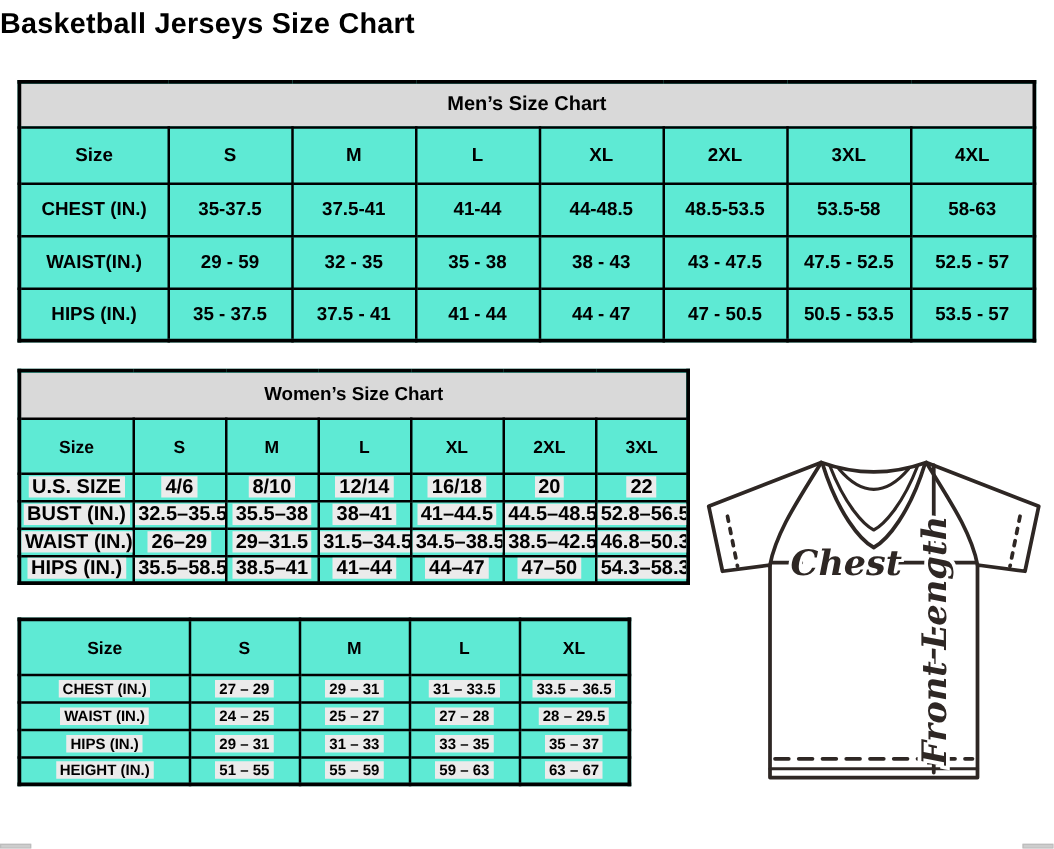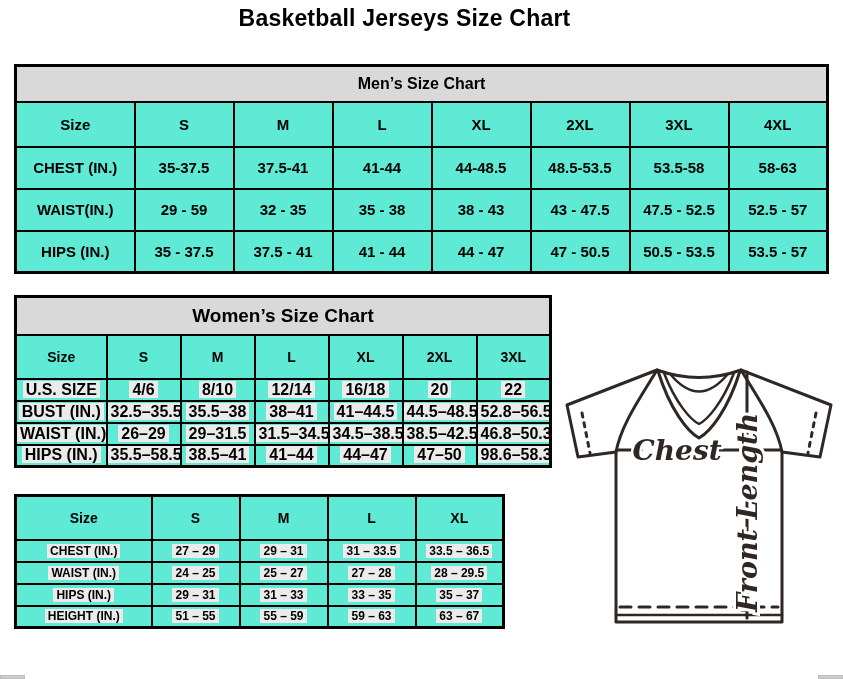--- a/index.html
+++ b/index.html
@@ -1,32 +1,32 @@
 <!DOCTYPE html>
 <html><head>
 <meta charset="utf-8">
 <style>
   html,body{margin:0;padding:0;background:#fff;}
   .page{position:relative;width:843px;height:679px;background:#fff;overflow:hidden;
         font-family:"Liberation Sans",sans-serif;color:#000;}
   .page-title{position:absolute;top:5px;left:0;width:843px;padding-right:34px;box-sizing:border-box;
-        text-align:center;font-size:23px;font-weight:bold;letter-spacing:0.2px;}
+        font-size:23px;font-weight:bold;letter-spacing:0.2px;}
   table.size-table{position:absolute;border-collapse:collapse;table-layout:fixed;
         border:3px solid #000;background:#5eead4;}
   table.size-table td{border:2px solid #000;text-align:center;vertical-align:middle;
         font-weight:bold;padding:0;overflow:hidden;white-space:nowrap;}
   tr.chart-header td{background:#d9d9d9;}
   
   #mens{left:14px;top:64px;width:815px;}
   #mens tr.chart-header{height:36px;} #mens tr.chart-header td{font-size:16px;}
   #mens tr.r-size{height:45px;} #mens tr.r-data{height:42px;}
   #mens td{font-size:15px;}
   
   #womens{left:14px;top:295px;width:538px;}
-  #womens tr.chart-header{height:38px;} #womens tr.chart-header td{font-size:19px;}
+  #womens tr.chart-header{height:38px;} #womens tr.chart-header td{font-size:15px;}
   #womens tr.r-size{height:44px;} #womens tr.r-size td{font-size:14px;}
   #womens tr.r-data{height:22px;} #womens tr.r-data td{font-size:16px;}
   
   #youth{left:14px;top:494px;width:491px;}
   #youth tr.chart-header{height:39px;} #youth tr.chart-header td{font-size:15px;}
   #youth tr.r-size{height:44px;} #youth tr.r-size td{font-size:14px;}
   #youth tr.r-data{height:22px;} #youth tr.r-data td{font-size:12px;}
   .hl{background:#ebebeb;padding:0 3px;}
   
   .jersey-wrap{position:absolute;left:558px;top:360px;width:285px;height:272px;}
@@ -151,21 +151,21 @@
       <td><span class="hl">38.5–42.5</span></td>
       <td><span class="hl">46.8–50.3</span></td>
     </tr>
     <tr class="r-data">
       <td><span class="hl">HIPS (IN.)</span></td>
       <td><span class="hl">35.5–58.5</span></td>
       <td><span class="hl">38.5–41</span></td>
       <td><span class="hl">41–44</span></td>
       <td><span class="hl">44–47</span></td>
       <td><span class="hl">47–50</span></td>
-      <td><span class="hl">98.6–58.3</span></td>
+      <td><span class="hl">54.3–58.3</span></td>
     </tr>
   </tbody>
     </table>
 
   <table id="youth" class="size-table">
     <colgroup>
         <col style="width:136px">
         <col>
         <col>
         <col>

